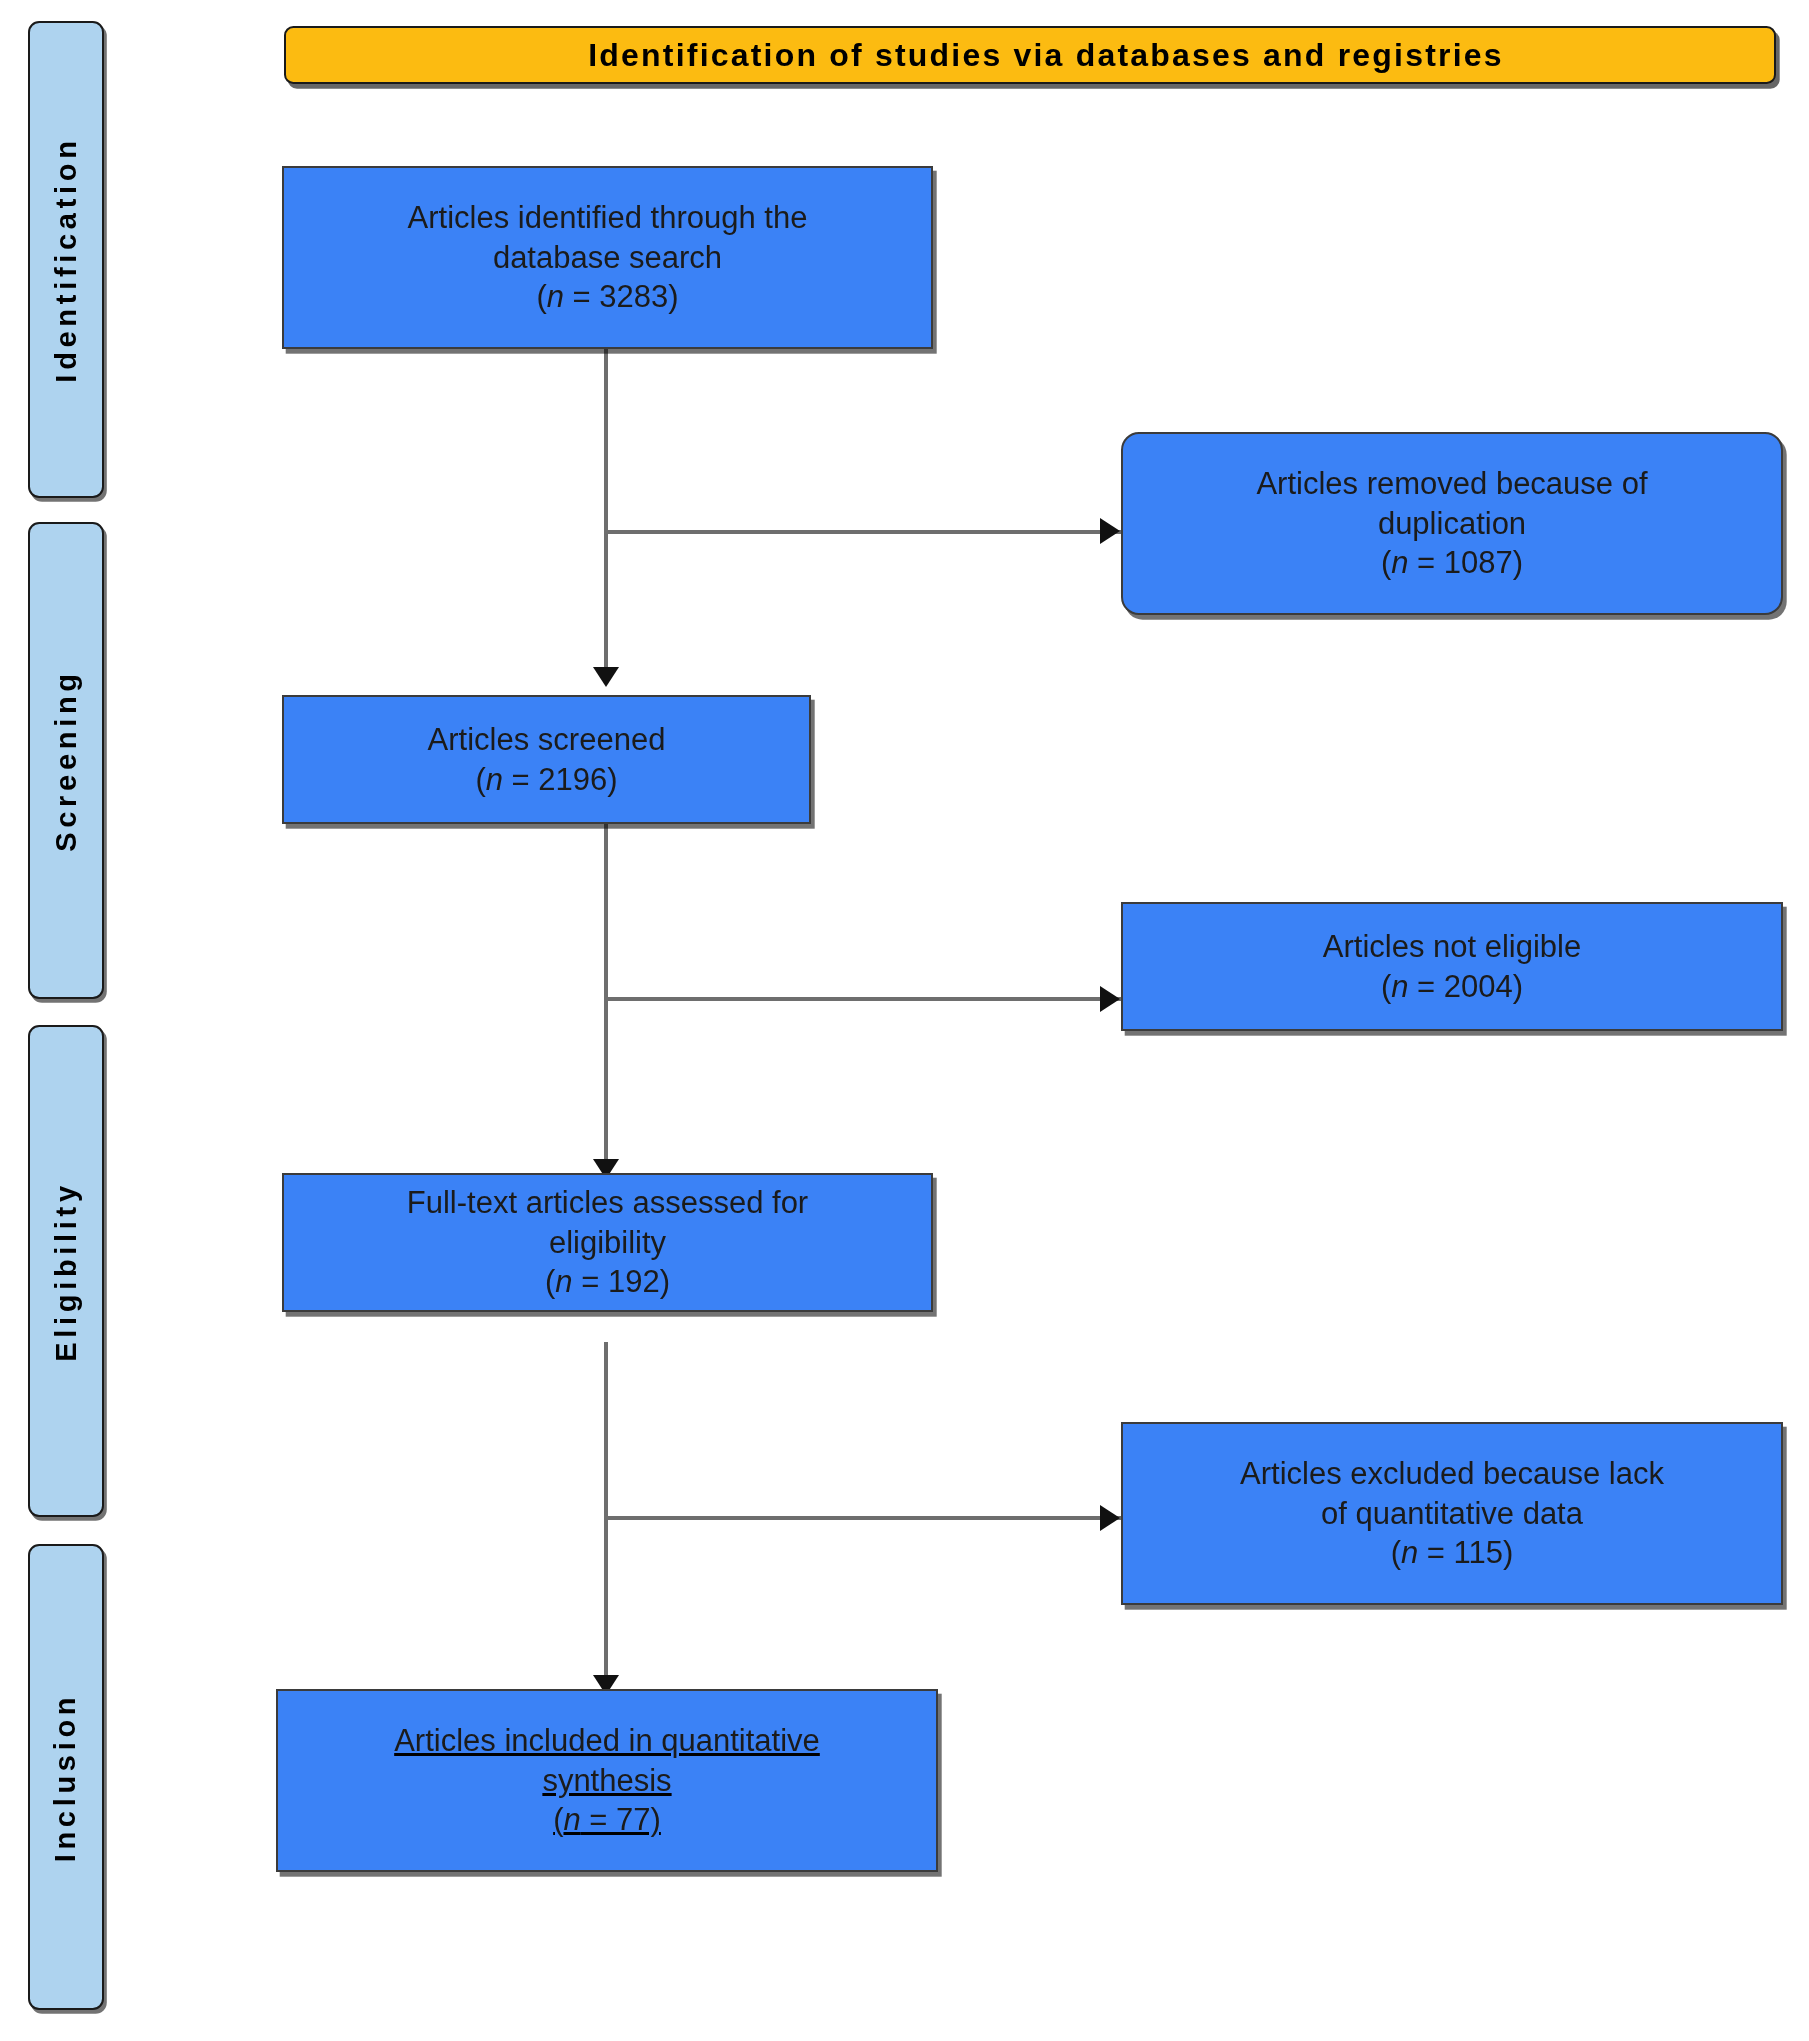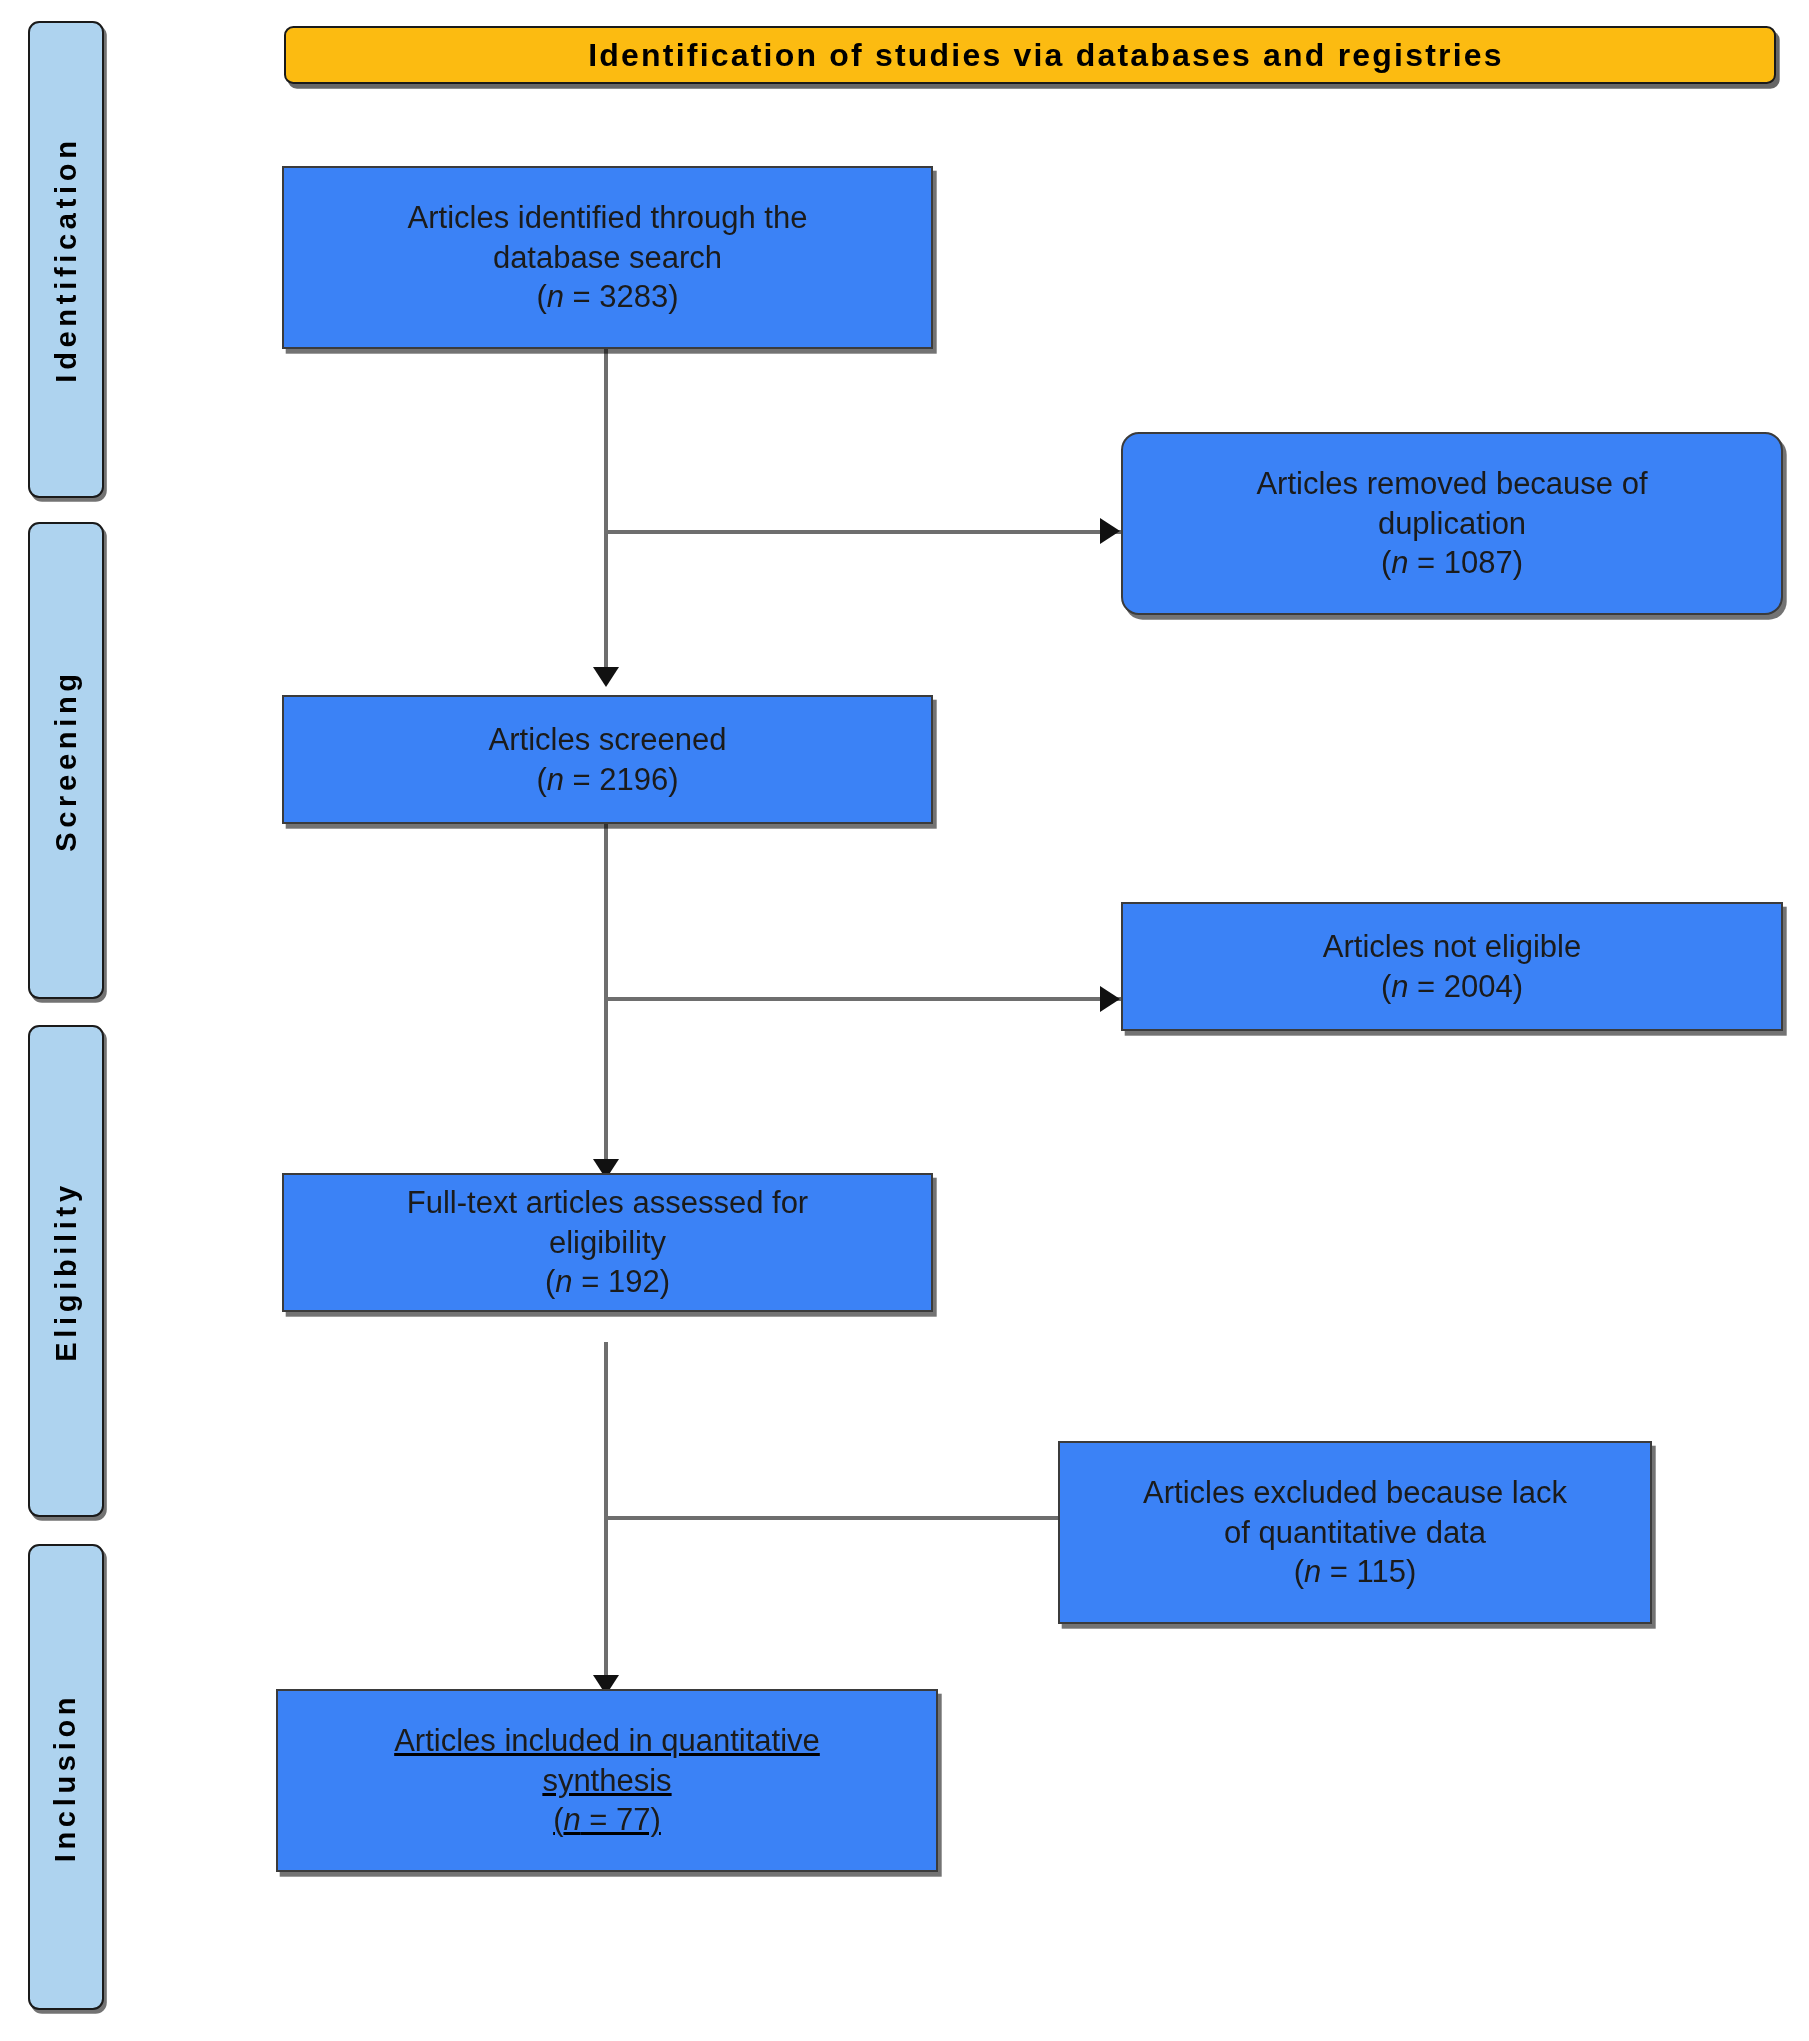--- a/index.html
+++ b/index.html
@@ -143,21 +143,21 @@
   </div>
 
   <div class="node" style="left:1121px;top:432px;width:662px;height:183px;border-radius:18px;">
     <div class="line">Articles removed because of</div>
     <div class="line">duplication</div>
     <div class="line">
       <span>(</span><em>n</em><span> = 1087)</span>
     </div>
   </div>
 
-  <div class="node" style="left:282px;top:695px;width:651px;height:129px;">
+  <div class="node" style="left:282px;top:695px;width:529px;height:129px;">
     <div class="line">Articles screened</div>
     <div class="line">
       <span>(</span><em>n</em><span> = 2196)</span>
     </div>
   </div>
 
   <div class="node" style="left:1121px;top:902px;width:662px;height:129px;">
     <div class="line">Articles not eligible</div>
     <div class="line">
       <span>(</span><em>n</em><span> = 2004)</span>
@@ -165,21 +165,21 @@
   </div>
 
   <div class="node" style="left:282px;top:1173px;width:651px;height:139px;">
     <div class="line">Full-text articles assessed for</div>
     <div class="line">eligibility</div>
     <div class="line">
       <span>(</span><em>n</em><span> = 192)</span>
     </div>
   </div>
 
-  <div class="node" style="left:1058px;top:1422px;width:594px;height:183px;margin-top:19px;">
+  <div class="node" style="left:1121px;top:1422px;width:662px;height:183px;">
     <div class="line">Articles excluded because lack</div>
     <div class="line">of quantitative data</div>
     <div class="line">
       <span>(</span><em>n</em><span> = 115)</span>
     </div>
   </div>
 
   <div class="node" style="left:276px;top:1689px;width:662px;height:183px;text-decoration:underline;">
     <div class="line">Articles included in quantitative</div>
     <div class="line">synthesis</div>

